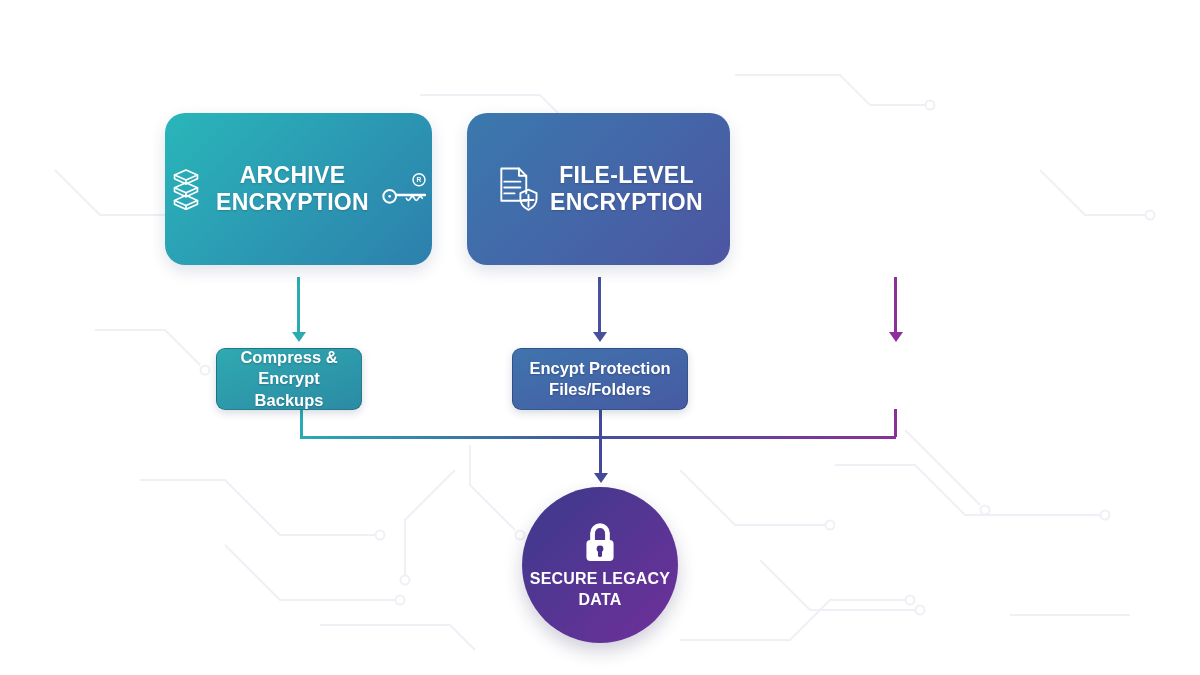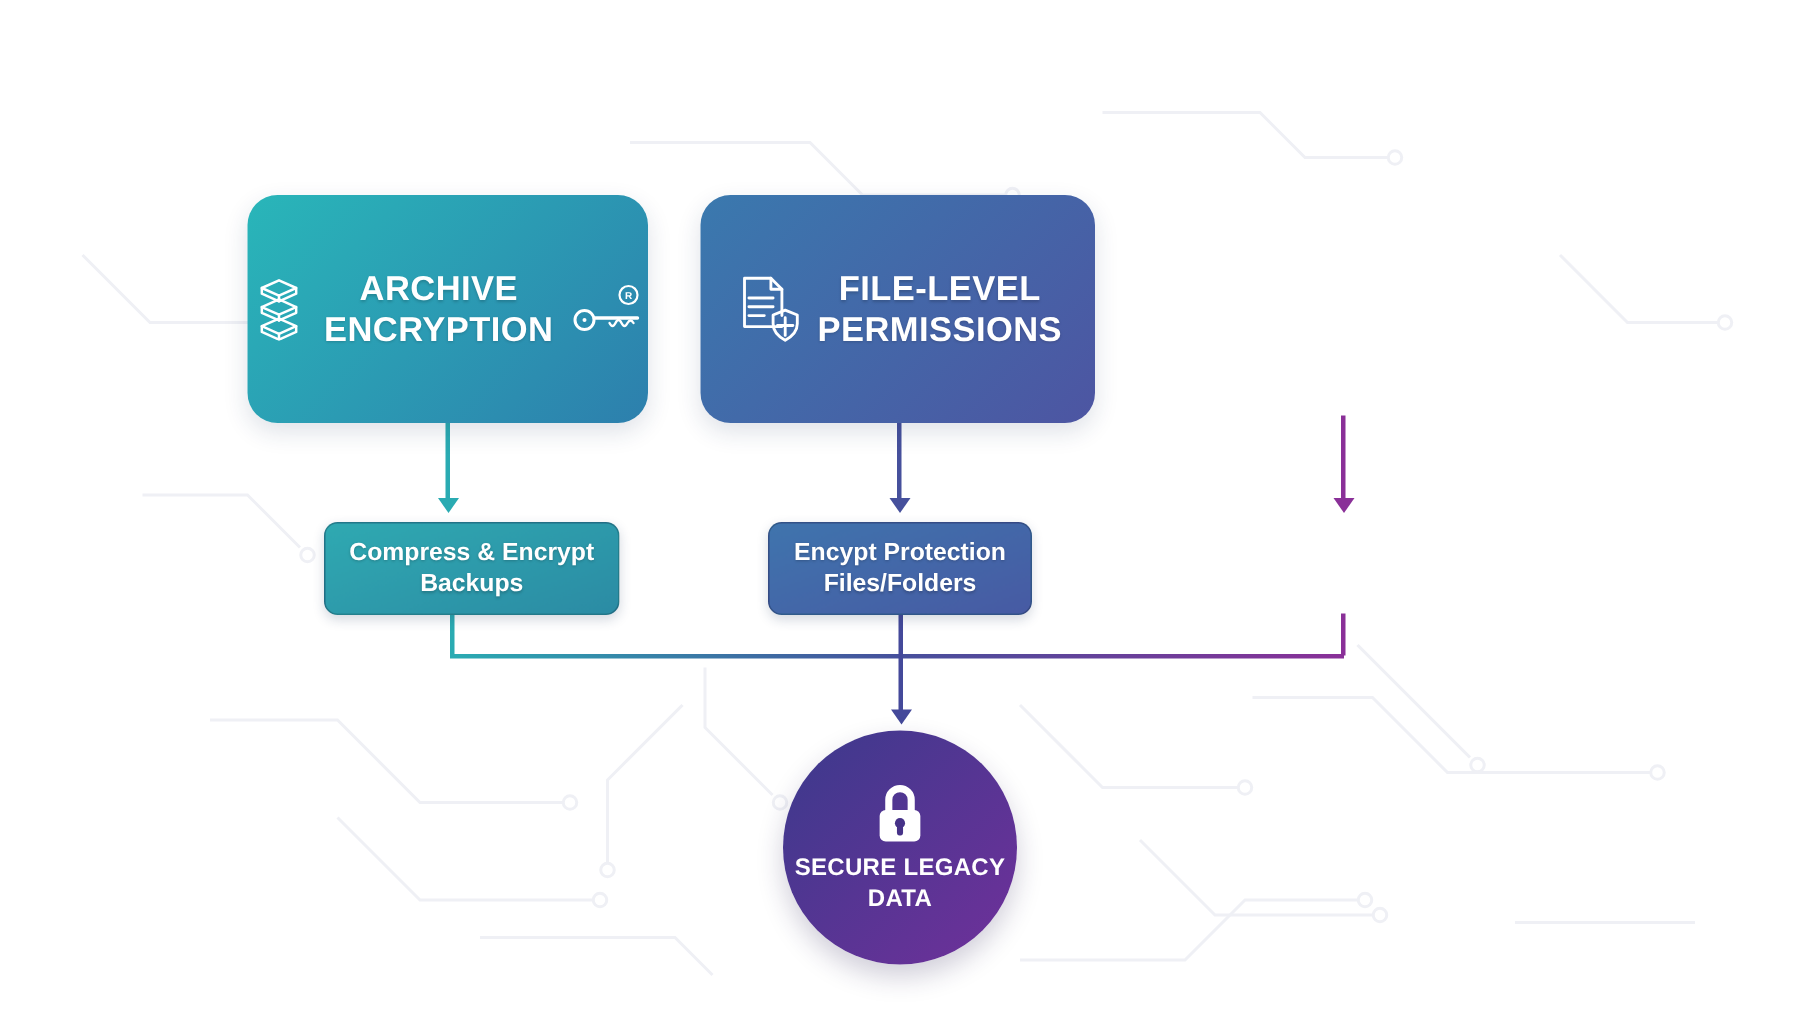--- a/index.html
+++ b/index.html
@@ -6,21 +6,21 @@
   .canvas{
     position:relative;width:1200px;height:675px;overflow:hidden;background:#ffffff;
     font-family:"Liberation Sans",sans-serif;
   }
   .circuit{position:absolute;left:0;top:0;z-index:0;}
   .title{
     position:absolute;top:20px;left:0;width:100%;text-align:center;
     font-size:40px;font-weight:bold;letter-spacing:-0.5px;margin:0;z-index:2;
   }
   .card{
-    position:absolute;top:130px;width:267px;height:152px;border-radius:20px;
+    position:absolute;top:113px;width:267px;height:152px;border-radius:20px;
     background:linear-gradient(135deg,var(--from),var(--to));
     display:flex;align-items:center;justify-content:center;gap:12px;
     padding:0 14px;box-sizing:border-box;z-index:2;
     box-shadow:0 6px 16px rgba(30,50,90,.14);
   }
   .m1{left:165px}.m2{left:467px;width:263px}.m3{left:765px}
   .card-title{
     color:#fff;font-weight:bold;font-size:23px;line-height:1.18;text-align:center;
     white-space:pre-line;letter-spacing:.3px;text-shadow:0 1px 2px rgba(0,0,0,.18);
   }
@@ -32,21 +32,21 @@
     border-top:10px solid var(--c);
   }
   .a1{left:297px}.a2{left:598px}.a3{left:894px}
   .sub{
     position:absolute;top:348px;height:62px;border-radius:9px;
     background:linear-gradient(160deg,var(--from),var(--to));
     border:1px solid rgba(10,30,50,.28);
     display:flex;align-items:center;justify-content:center;box-sizing:border-box;
     box-shadow:0 3px 8px rgba(30,50,90,.18);z-index:2;
   }
-  .s1{left:216px;width:197px}.s2{left:512px;width:176px}.s3{left:802px;width:181px}
+  .s1{left:216px;width:146px}.s2{left:512px;width:176px}.s3{left:802px;width:181px}
   .sub-label{
     color:#fff;font-weight:bold;font-size:16.5px;line-height:1.3;text-align:center;
     white-space:pre-line;text-shadow:0 1px 2px rgba(0,0,0,.22);
   }
   .drop{position:absolute;top:409px;width:2.5px;height:28px;background:var(--c);z-index:1;}
   .d1{left:300px}.d3{left:894px}
   .hline{
     position:absolute;top:436px;left:300px;width:596px;height:2.5px;z-index:1;
     background:linear-gradient(90deg,var(--from),var(--mid) 50%,var(--to));
   }
@@ -138,21 +138,21 @@
     <span class="icon">
       <svg width="44" height="48" viewBox="0 0 60 64" fill="none" stroke="#fff" stroke-width="2.6" stroke-linejoin="round" stroke-linecap="round">
         <path d="M10,4 H34 L44,14 V38 M44,48 H10 V4"></path>
         <path d="M34,4 V14 H44"></path>
         <path d="M14,22 H36 M14,30 H36 M14,38 H28"></path>
         <path d="M47,33 l11,4.5 v8 c0,8 -5.5,12 -11,15 c-5.5,-3 -11,-7 -11,-15 v-8 Z"></path>
         <path d="M47,40 V56 M40,47 H54"></path>
       </svg>
     </span>
     <div class="card-title">FILE-LEVEL
-PERMISSIONS</div>
+ENCRYPTION</div>
   </div>
 
 
   <div class="arrow a1" style="--c: #2aabb2;"></div>
   <div class="arrow a2" style="--c: #46509c;"></div>
   <div class="arrow a3" style="--c: #8a3098;"></div>
 
   <div class="sub s1" style="--from: #2fa9b1; --to: #2b8ba4;">
     <div class="sub-label">Compress &amp; Encrypt
 Backups</div>

